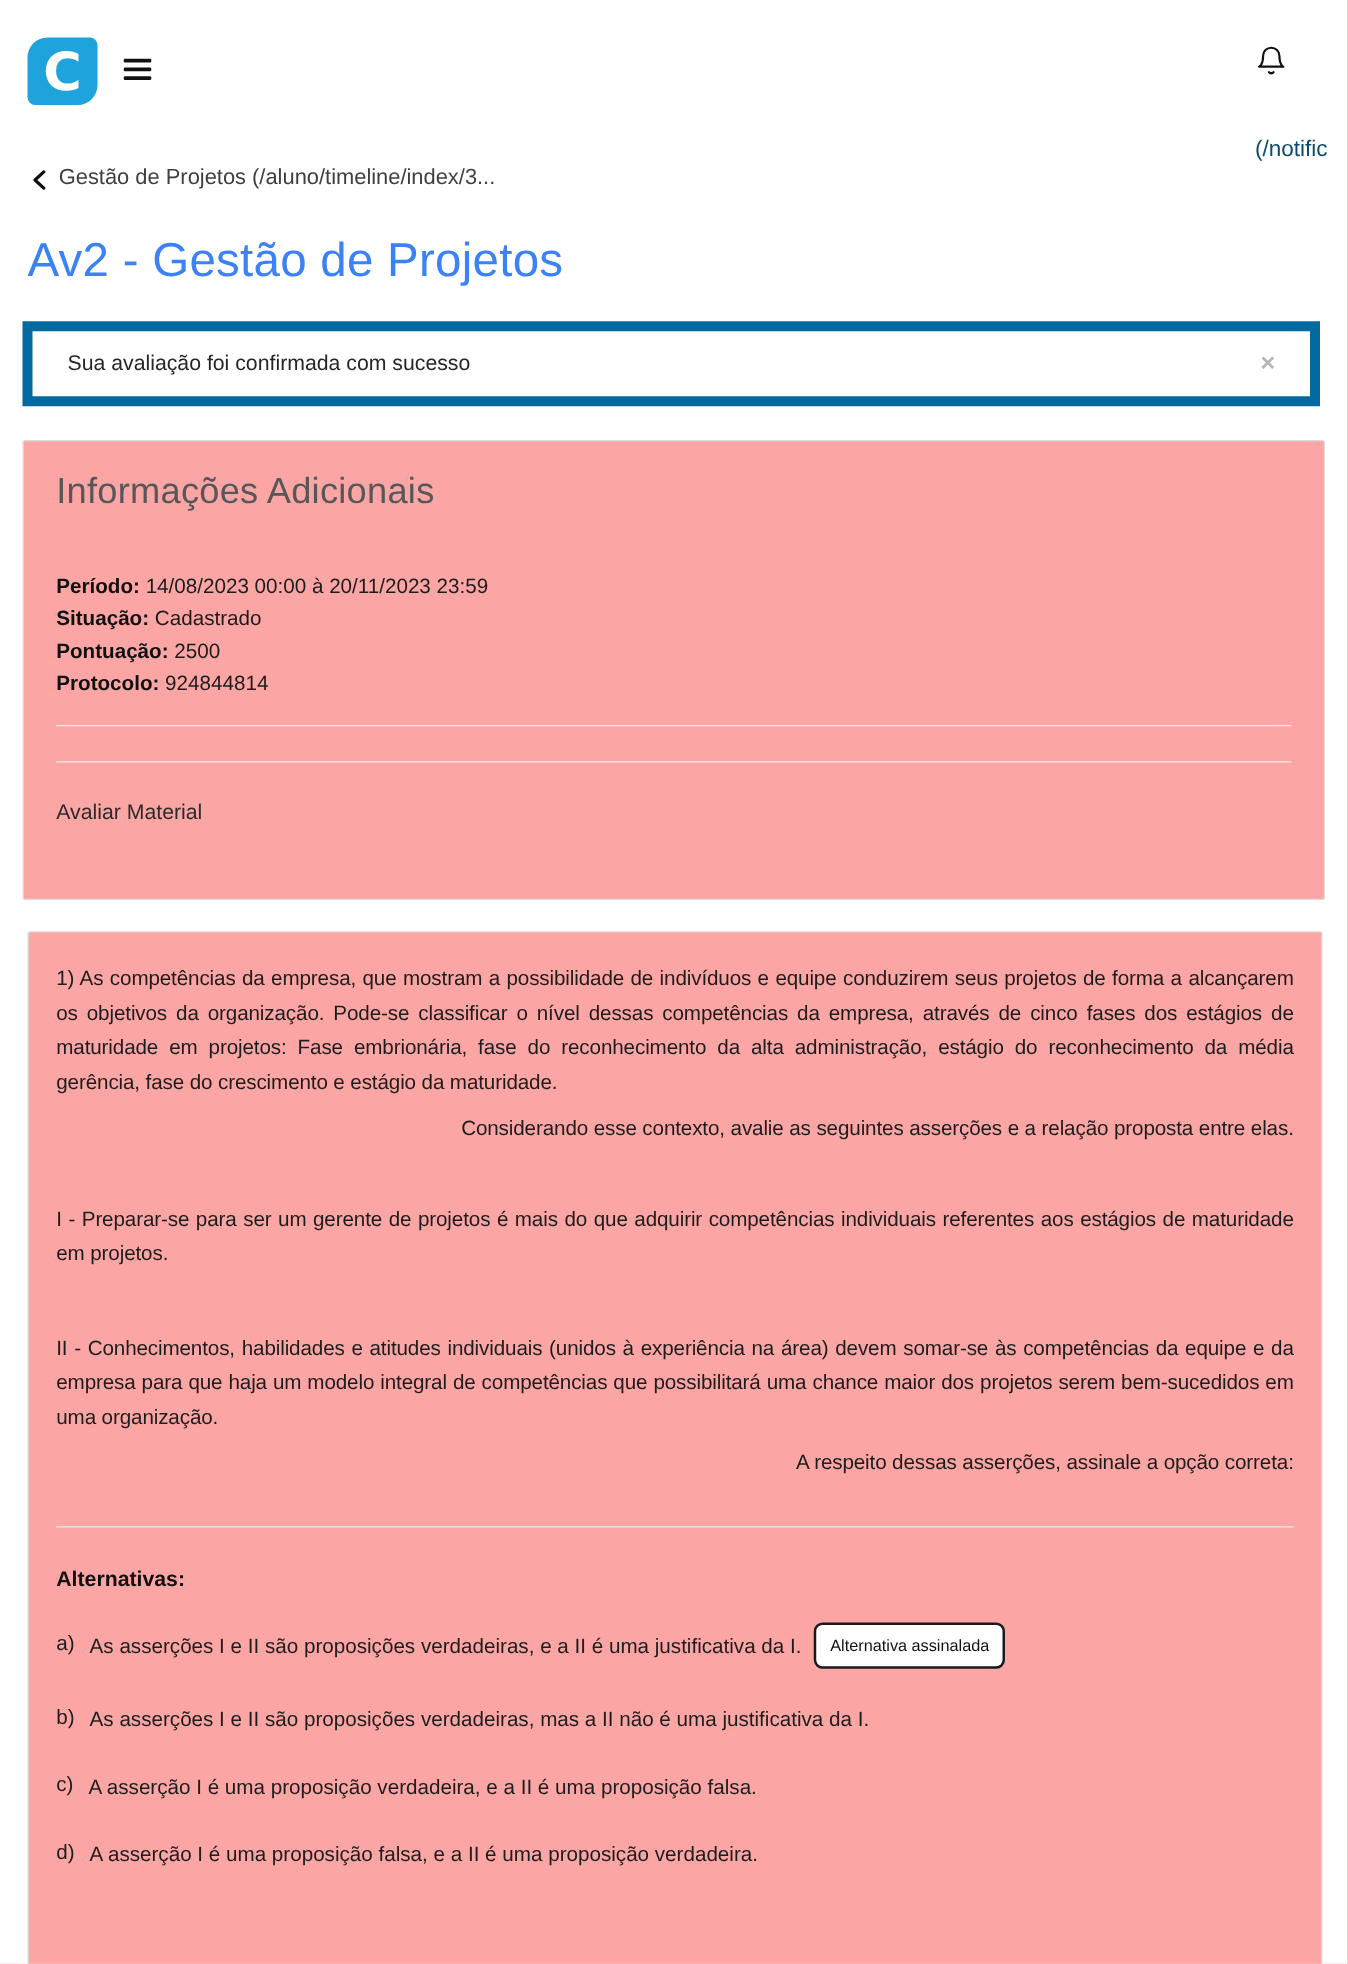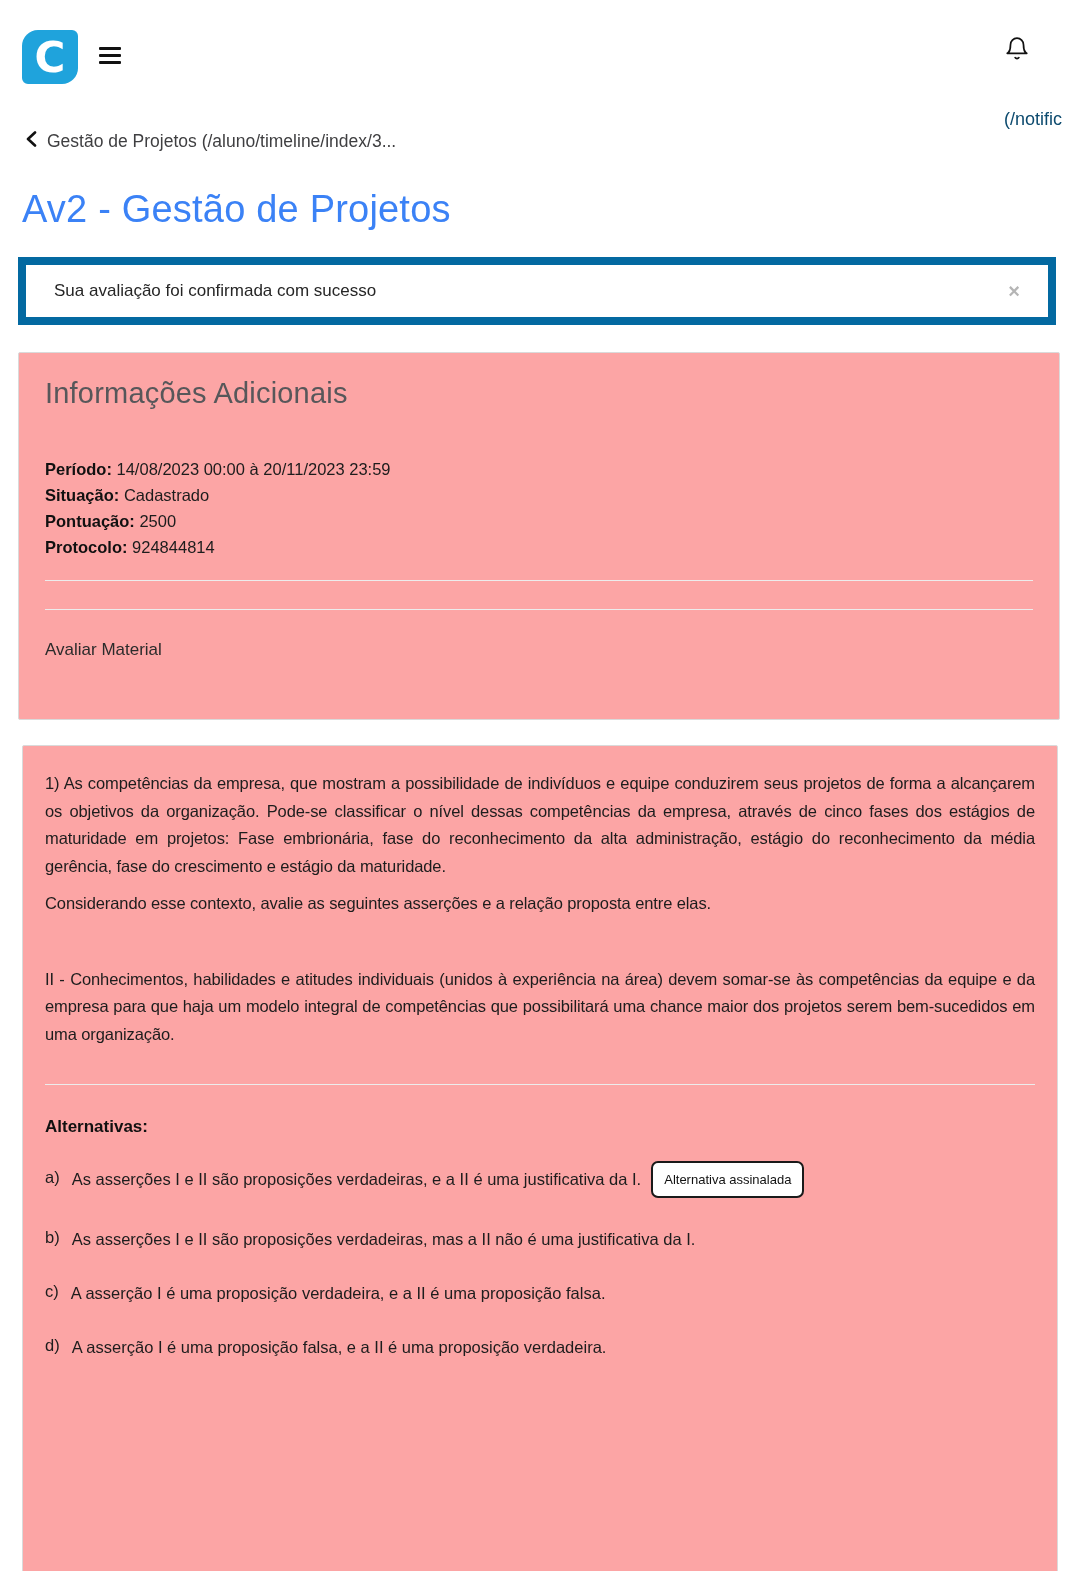--- a/index.html
+++ b/index.html
@@ -28,21 +28,21 @@
 
   .bell-wrap { position: absolute; left: 1004px; top: 36px; width: 26px; height: 26px; }
   .notif-text {
     position: absolute; left: 1004px; top: 109px;
     font-size: 18px; color: #0c4a6e; white-space: nowrap;
   }
 
   
   .breadcrumb {
     position: absolute; left: 26px; top: 131px;
-    display: flex; align-items: flex-start; gap: 10px;
+    display: flex; align-items: flex-end; gap: 10px;
     font-size: 17.5px; color: #3f3f41;
   }
   .breadcrumb svg { display: block; }
 
   
   .page-title {
     position: absolute; left: 22px; top: 188px;
     font-size: 38px; font-weight: 300; color: #3b82f6;
     letter-spacing: 0.2px;
   }
@@ -84,21 +84,21 @@
 
   
   .question-card {
     position: absolute; left: 22px; top: 745px; width: 1036px; height: 900px;
     padding: 20px 22px;
   }
   .q-par {
     font-size: 16.5px; line-height: 27.5px; color: #1d1d1d;
     text-align: justify; letter-spacing: -0.1px;
   }
-  .q-par.noj { text-align: left; }
+  .q-par.noj { text-align: right; }
   .p1 { margin-top: 4px; }
   .p2 { margin-top: 10px; }
   .p3 { margin-top: 45px; }
   .connector { margin-top: 42px; text-align: center; font-weight: 700; font-size: 17px; color: #111; }
   .p4 { margin-top: 48px; }
   .p5 { margin-top: 9px; }
   .q-hr { border: 0; border-top: 1px solid #ececec; margin: 36px 0 0 0; }
   .alts-label { margin-top: 32px; font-weight: 700; font-size: 17px; color: #111; }
   .option { margin-top: 27px; font-size: 16.5px; color: #1d1d1d; line-height: 25px; }
   .opt-letter { display: inline-block; margin-right: 12px; vertical-align: 2px; }
@@ -175,24 +175,26 @@
 
   <div class="info-action">Avaliar Material</div>
 </div>
 
 <div class="card question-card">
 
   <p class="q-par p1">1)  As competências da empresa, que mostram a possibilidade de indivíduos e equipe conduzirem seus projetos de forma a alcançarem os objetivos da organização. Pode-se classificar o nível dessas competências da empresa, através de cinco fases dos estágios de maturidade em projetos: Fase embrionária, fase do reconhecimento da alta administração, estágio do reconhecimento da média gerência, fase do crescimento e estágio da maturidade.</p>
 
   <p class="q-par noj p2">Considerando esse contexto, avalie as seguintes asserções e a relação proposta entre elas.</p>
 
+  <p class="q-par p3">I - Preparar-se para ser um gerente de projetos é mais do que adquirir competências individuais referentes aos estágios de maturidade em projetos.</p>
 
 
   <p class="q-par p4">II - Conhecimentos, habilidades e atitudes individuais (unidos à experiência na área) devem somar-se às competências da equipe e da empresa para que haja um modelo integral de competências que possibilitará uma chance maior dos projetos serem bem-sucedidos em uma organização.</p>
 
+  <p class="q-par noj p5">A respeito dessas asserções, assinale a opção correta:</p>
 
   <hr class="q-hr">
 
   <div class="alts-label">Alternativas:</div>
 
   <div class="option opt-a">
     <span class="opt-letter">a)</span><span>As asserções I e II são proposições verdadeiras, e a II é uma justificativa da I.</span><span class="badge">Alternativa assinalada</span>
   </div>
 
   <div class="option">

